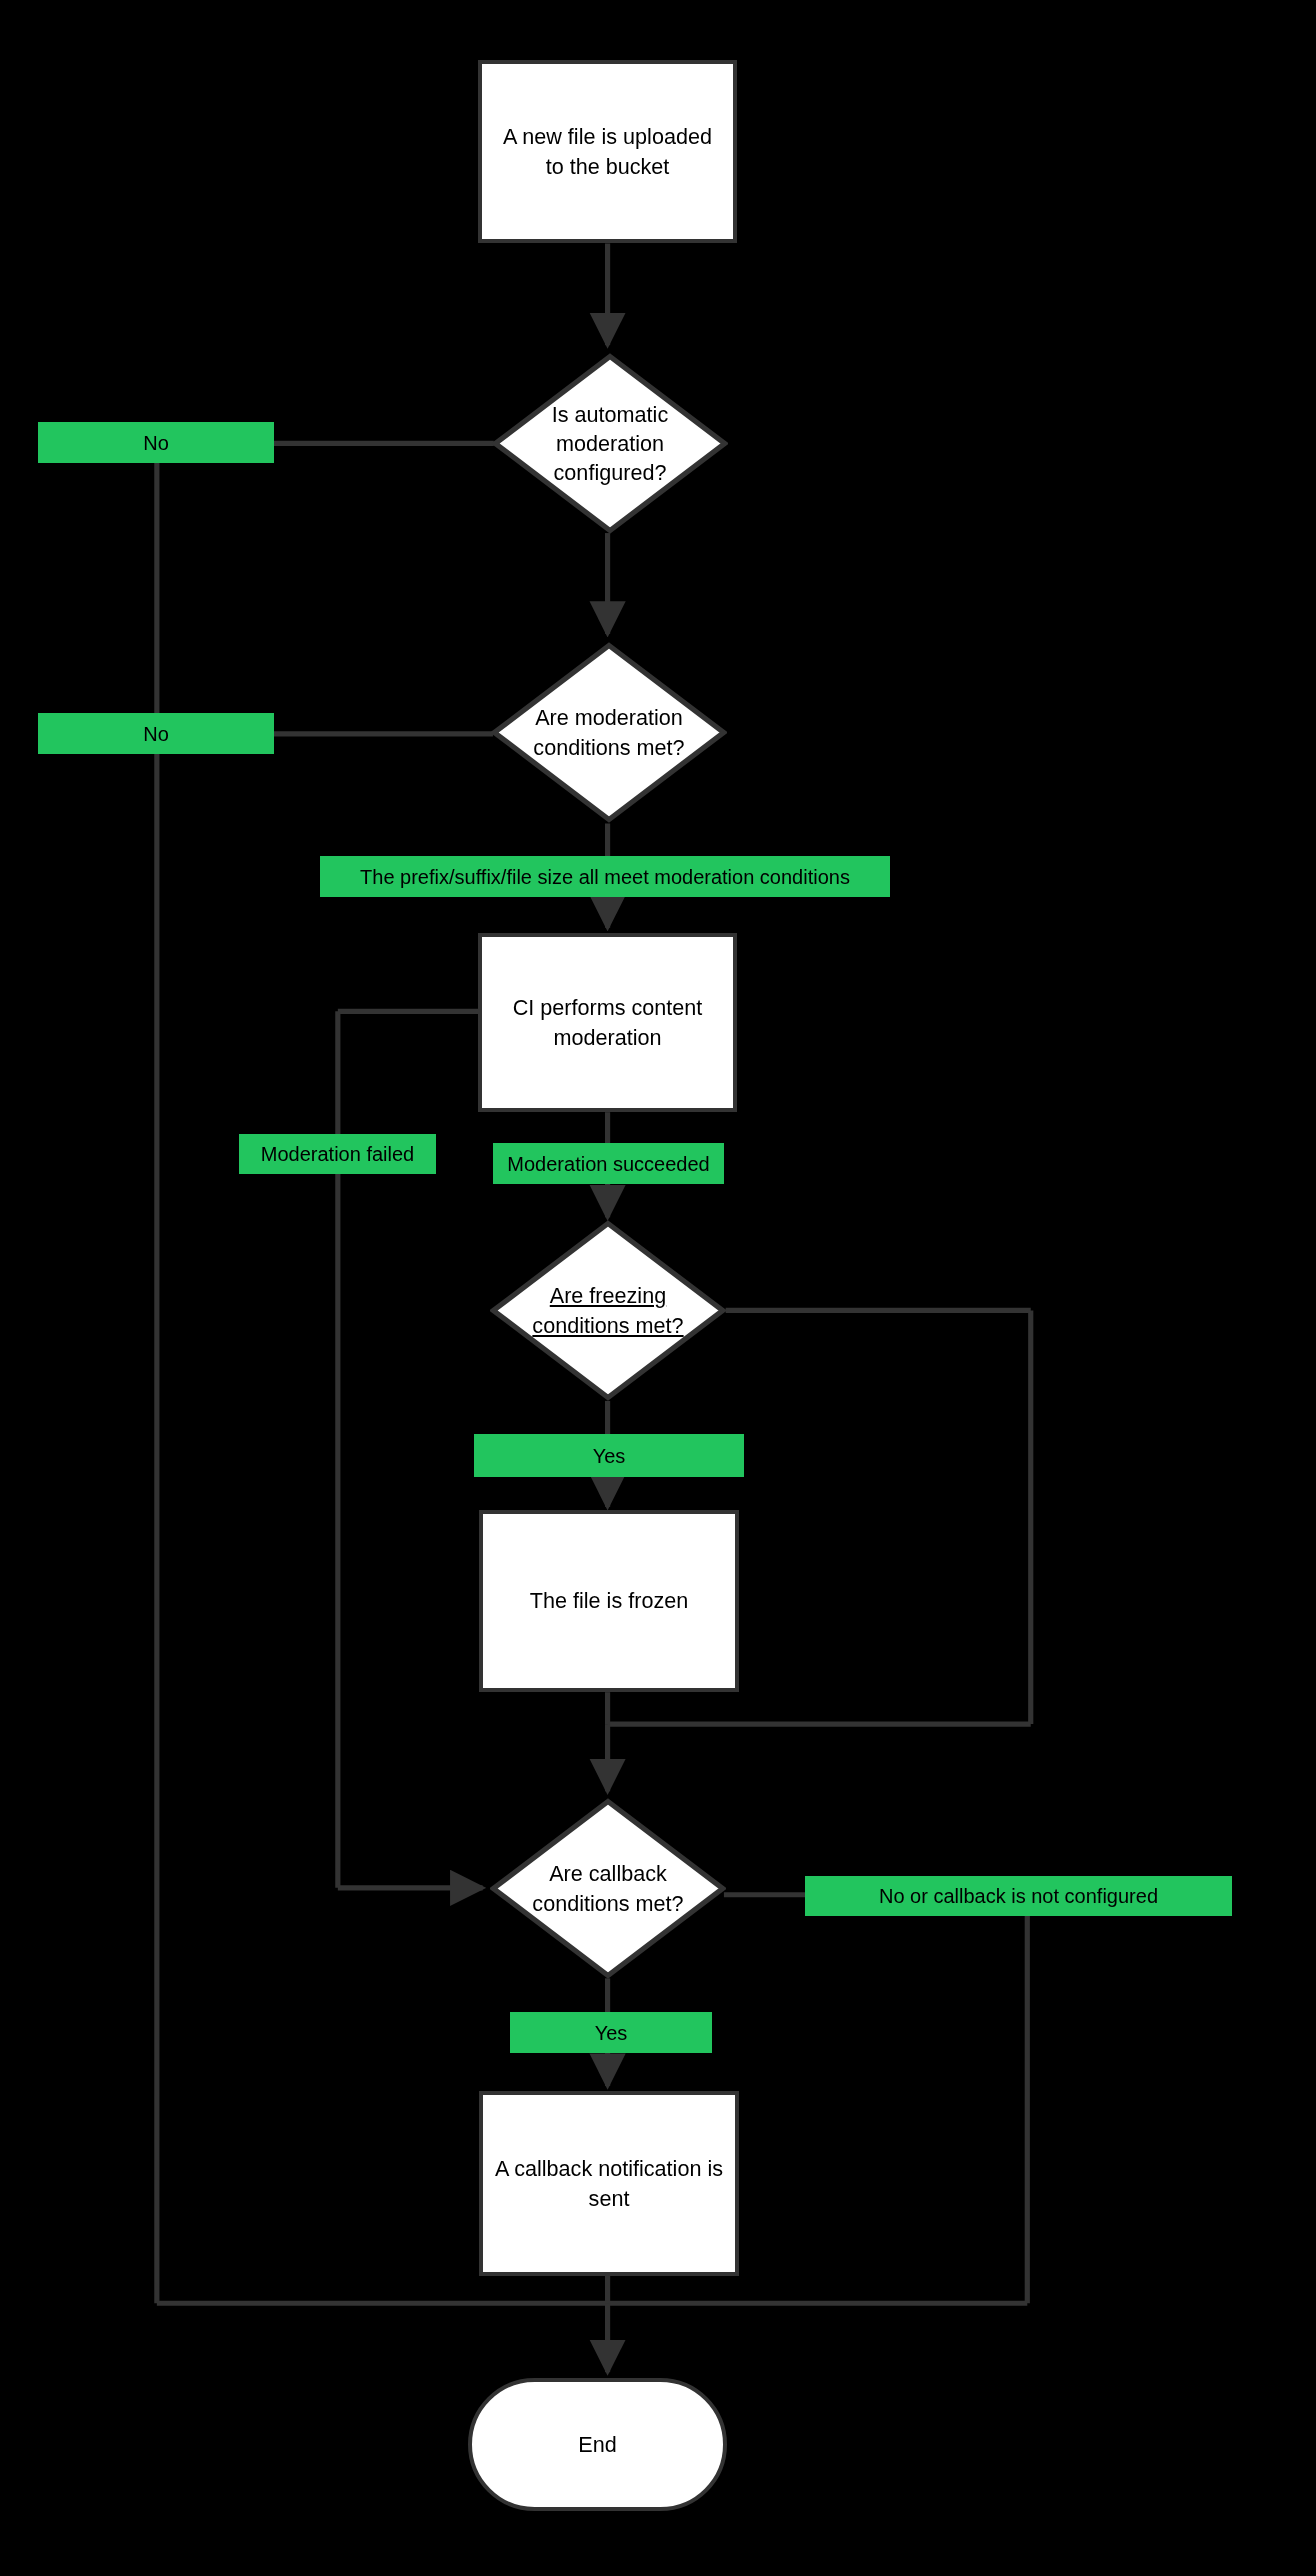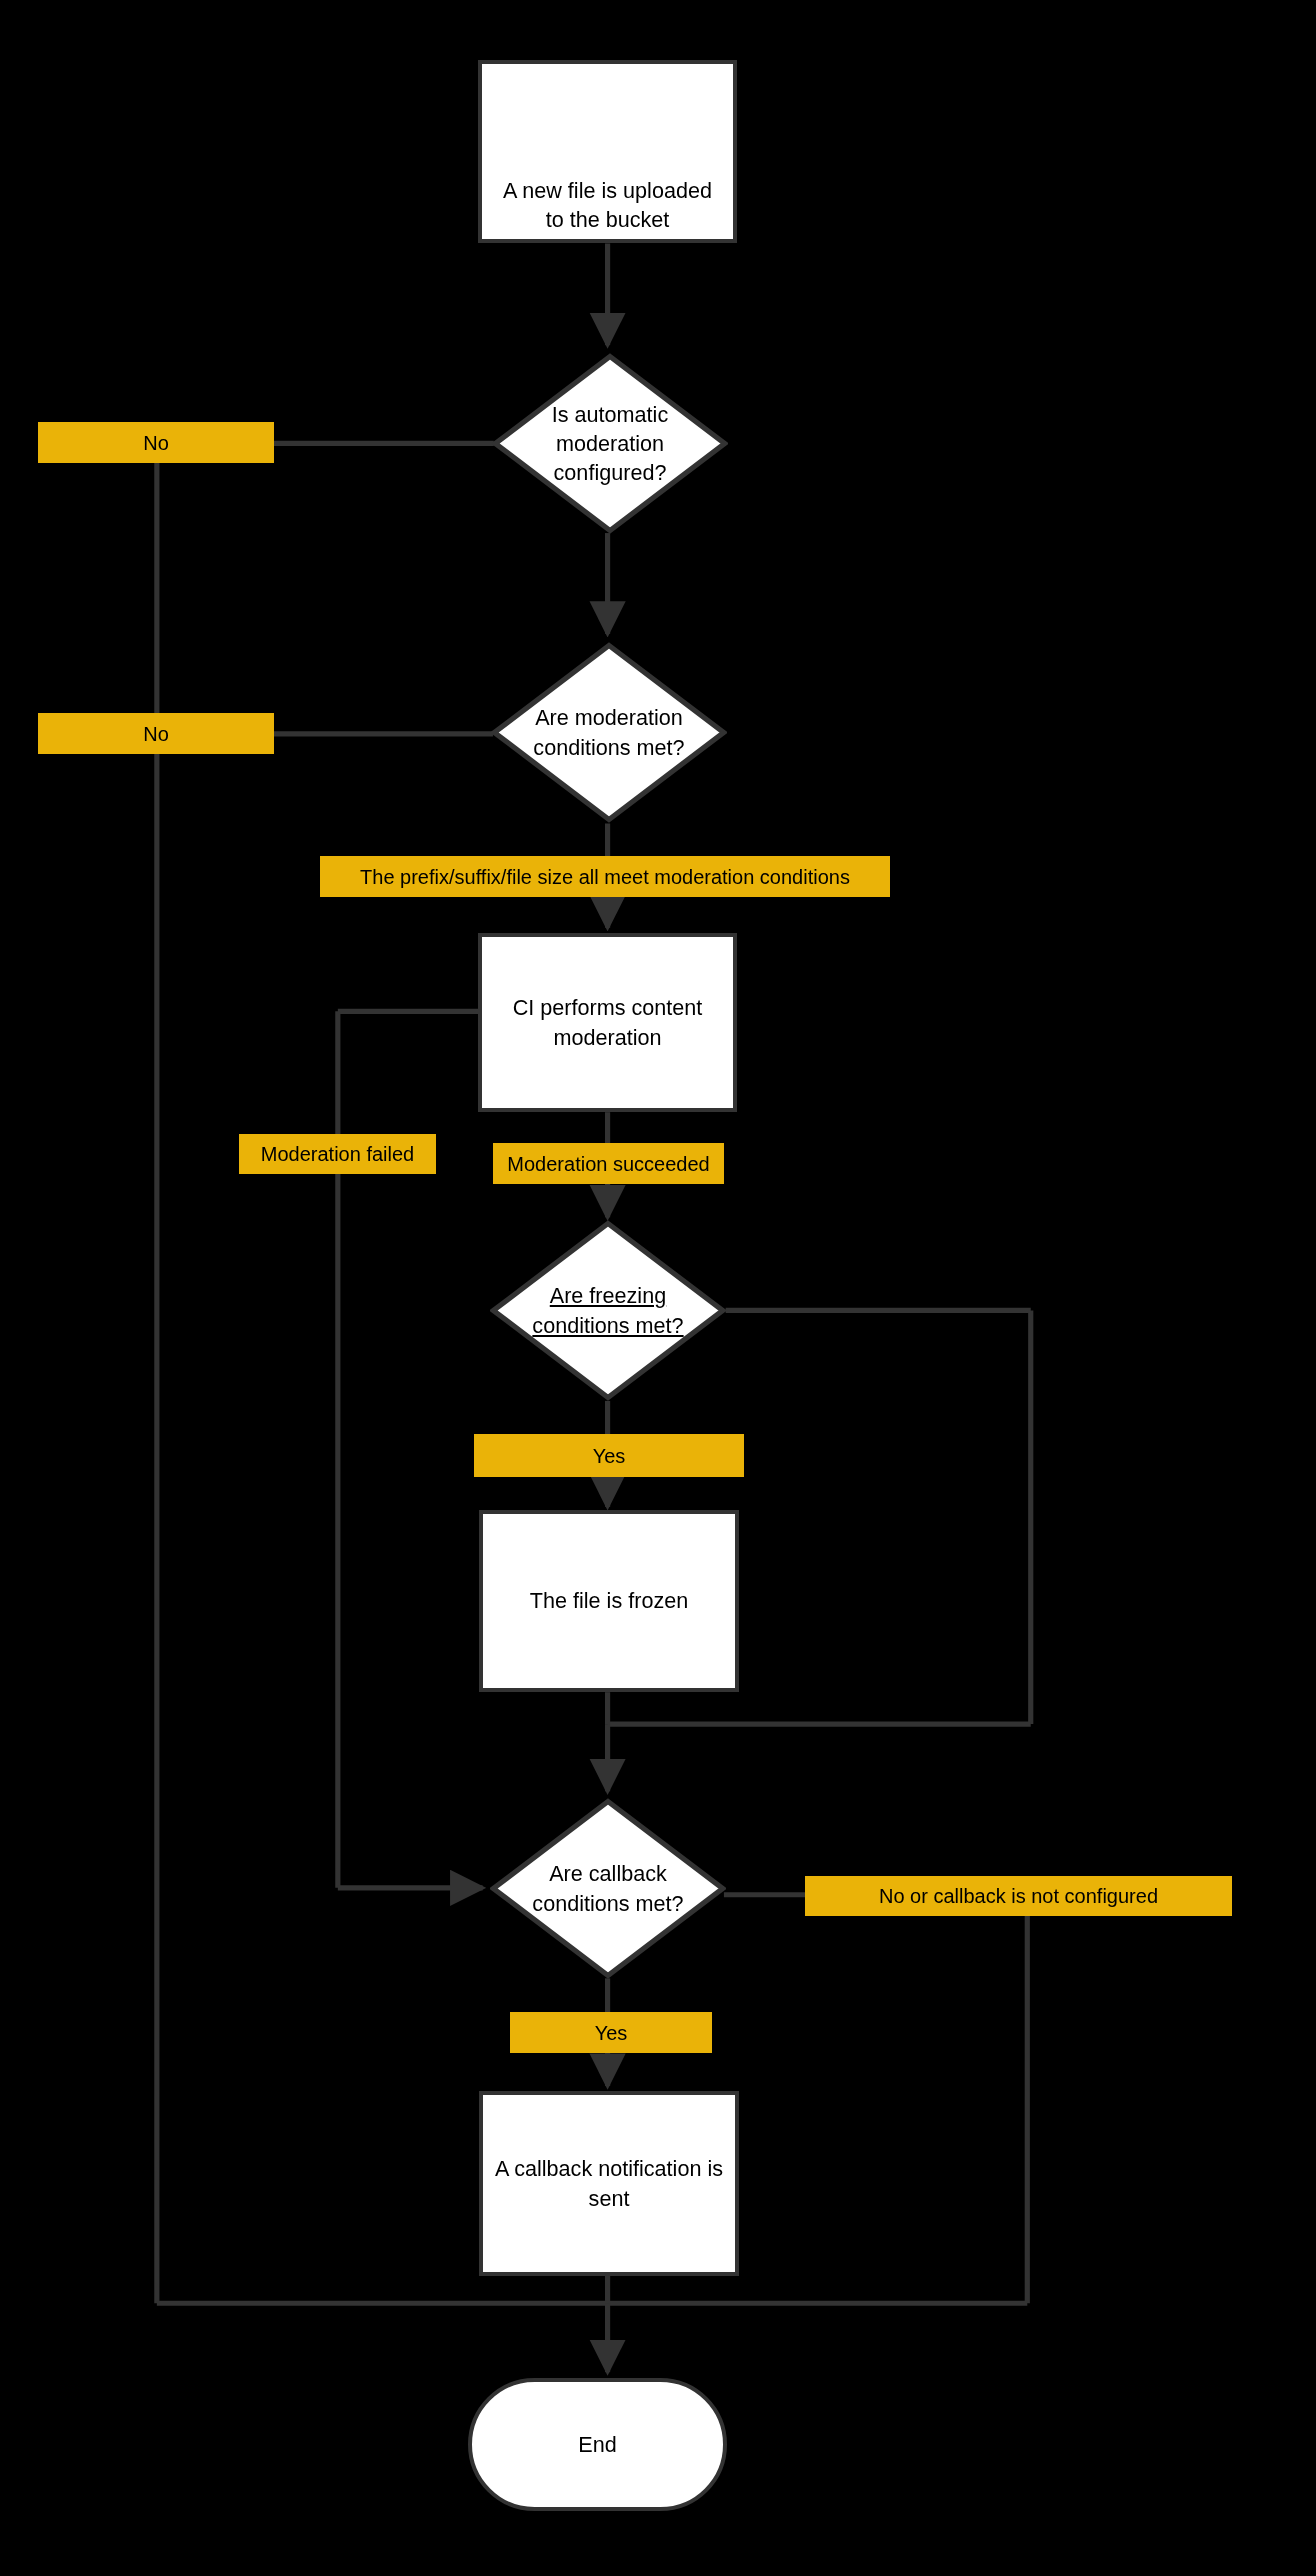--- a/index.html
+++ b/index.html
@@ -65,21 +65,21 @@
   .diamond .dshape {
     position: absolute;
     left: 0; top: 0;
     width: 100%;
     height: 100%;
     z-index: 1;
   }
   .edge-label {
     position: absolute;
     box-sizing: border-box;
-    background: #eab308;
+    background: #22c55e;
     color: #000000;
     font-size: 20px;
     line-height: 1.2;
     display: flex;
     align-items: center;
     justify-content: center;
     text-align: center;
     white-space: nowrap;
     padding: 0 8.6px;
   }
@@ -129,21 +129,21 @@
 
       <path d="M 705 2295 L 705 2420" marker-end="url(#arrow)"></path>
 
       <path d="M 705 2640 L 705 2672"></path>
       <path d="M 182 2672 L 1192 2672"></path>
 
       <path d="M 705 2672 L 705 2752" marker-end="url(#arrow)"></path>
     </g>
   </svg>
 
-  <div class="node" style="left:478px; top:60px; width:259px; height:183px;align-items:flex-end;">
+  <div class="node" style="left:478px; top:60px; width:259px; height:183px;">
     <span>A new file is uploaded to the bucket</span>
   </div>
 
   <div class="diamond" style="left:492px; top:353px; width:236px; height:181px;">
     <svg class="dshape" viewBox="0 0 274 210" preserveAspectRatio="none">
       <polygon points="137,4 270,105 137,206 4,105" fill="#ffffff" stroke="#333333" stroke-width="6"></polygon>
     </svg>
     <span class="dlabel">Is automatic moderation configured?</span>
   </div>
 

